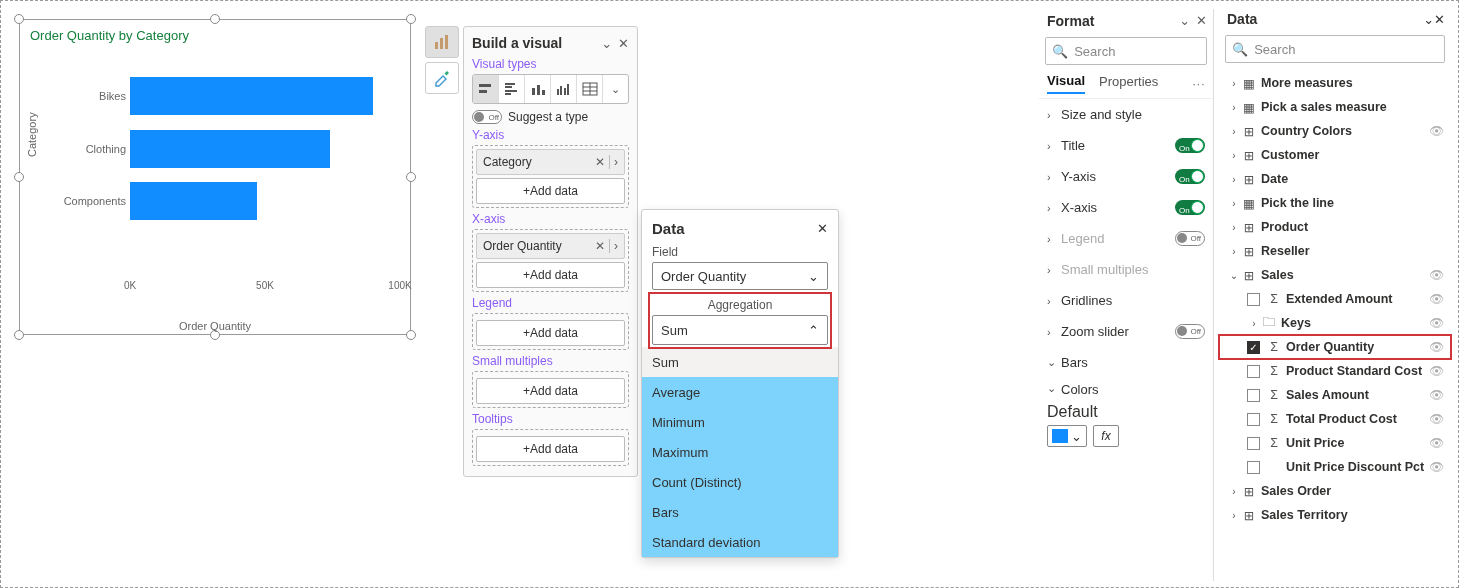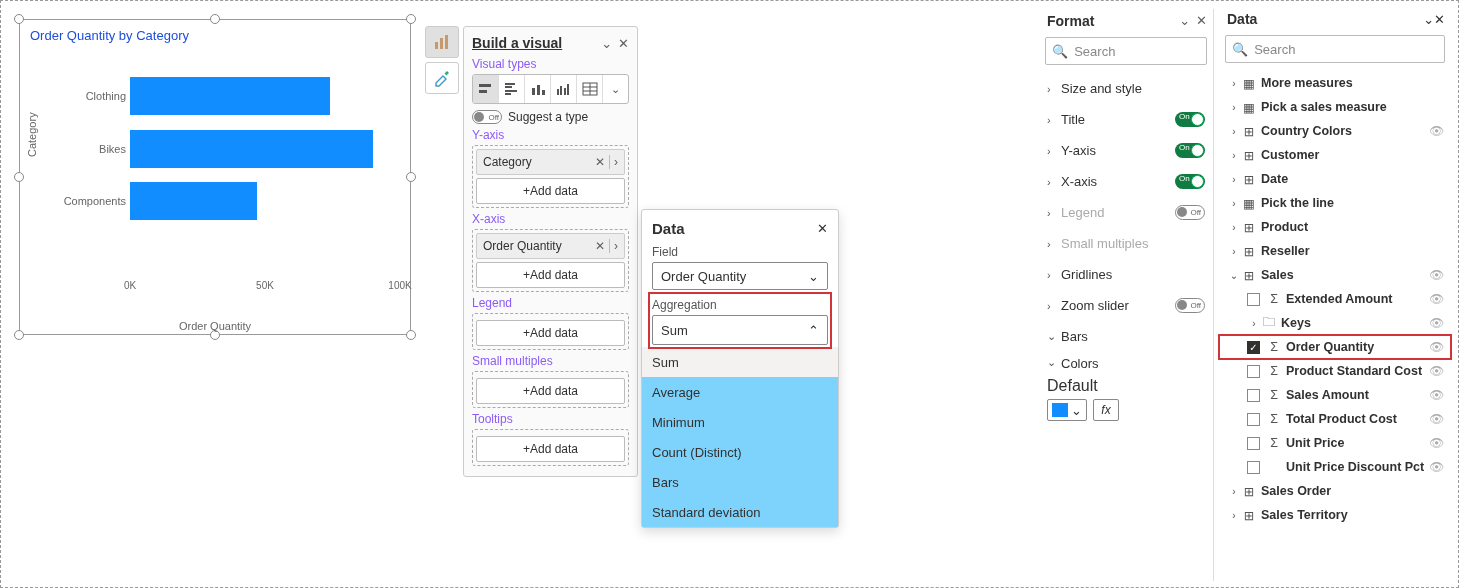--- a/index.html
+++ b/index.html
@@ -10,40 +10,40 @@
 .visual-toolbar { position: absolute; left: 326px; top: 4px; display: flex; gap: 10px; align-items: center; }
 .visual-toolbar span { width: 16px; height: 16px; display: inline-flex; align-items: center; justify-content: center; color: #605e5c; }
 
 .chart-box { position: relative; width: 392px; height: 316px; border: 1px solid #999; background: #fff; }
 .handle { position: absolute; width: 10px; height: 10px; border: 1px solid #888; background: #fff; border-radius: 50%; }
 .h-tl { left: -6px; top: -6px; } .h-tr { right: -6px; top: -6px; }
 .h-bl { left: -6px; bottom: -6px; } .h-br { right: -6px; bottom: -6px; }
 .h-t { left: 50%; top: -6px; margin-left: -5px; } .h-b { left: 50%; bottom: -6px; margin-left: -5px; }
 .h-l { left: -6px; top: 50%; margin-top: -5px; } .h-r { right: -6px; top: 50%; margin-top: -5px; }
 
-.chart-title { font-size: 13px; color: #1d4ed8; padding: 8px 10px; }
+.chart-title { font-size: 13px; color: #15803d; padding: 8px 10px; }
 .chart-body { position: absolute; left: 30px; top: 50px; right: 10px; bottom: 30px; }
 .y-axis-title { position: absolute; left: 6px; top: 50%; transform: rotate(-90deg) translateX(20px); transform-origin: left top; font-size: 11px; color: #666; }
 .x-axis-title { position: absolute; left: 0; right: 0; bottom: 2px; text-align: center; font-size: 11px; color: #666; }
 .bars-area { position: absolute; left: 80px; top: 0; right: 0; bottom: 24px; }
 .hbar-row { position: relative; height: 25%; display: flex; align-items: center; }
 .hbar-label { position: absolute; left: -76px; width: 72px; text-align: right; font-size: 11px; color: #666; }
 .hbar-bar { height: 72%; background: #118dff; }
 .x-ticks { position: absolute; left: 80px; right: 0; bottom: 10px; height: 14px; }
 .x-tick { position: absolute; font-size: 10px; color: #666; transform: translateX(-50%); }
 
 
 .side-icons { position: absolute; left: 424px; top: 25px; width: 34px; display: flex; flex-direction: column; gap: 4px; }
 .side-icon { width: 34px; height: 32px; border: 1px solid #ccc; border-radius: 3px; display: flex; align-items: center; justify-content: center; background: #fff; }
 .side-icon.active { background: #e0e0e0; }
 
 
 .build-panel { position: absolute; left: 462px; top: 25px; width: 175px; border: 1px solid #ccc; border-radius: 3px; background: #fafafa; padding: 8px; }
 .panel-header { display: flex; justify-content: space-between; align-items: center; margin-bottom: 6px; }
-.panel-header b { font-weight: 600; font-size: 14px; text-decoration: underline; }
+.panel-header b { font-weight: 600; font-size: 14px; }
 .panel-header .hdr-icons { display: flex; gap: 6px; color: #605e5c; }
 .section-label { font-size: 12px; color: #8b5cf6; margin-top: 4px; margin-bottom: 3px; }
 .vis-types { display: flex; border: 1px solid #bbb; border-radius: 3px; overflow: hidden; height: 30px; background: #fff; }
 .vt { flex: 1; display: flex; align-items: center; justify-content: center; border-right: 1px solid #ddd; font-size: 11px; color: #555; }
 .vt.sel { background: #e0e0e0; }
 .vt:last-child { border-right: none; }
 .suggest-row { display: flex; align-items: center; gap: 6px; margin: 6px 0 4px; font-size: 12px; }
 .pill-toggle { width: 30px; height: 14px; border: 1px solid #888; border-radius: 8px; position: relative; background: #fff; font-size: 8px; display: flex; align-items: center; justify-content: flex-end; padding-right: 2px; color: #666; }
 .pill-toggle::before { content: ""; position: absolute; left: 1px; top: 1px; width: 10px; height: 10px; background: #888; border-radius: 50%; }
 
@@ -55,38 +55,38 @@
 .well-standalone { border: 1px dashed #aaa; border-radius: 3px; padding: 3px; margin-bottom: 2px; }
 
 
 .data-popup { position: absolute; left: 640px; top: 208px; width: 198px; background: #fff; border: 1px solid #ccc; box-shadow: 0 4px 12px rgba(0,0,0,0.15); border-radius: 3px; padding: 10px; }
 .data-popup-hdr { display: flex; justify-content: space-between; align-items: center; margin-bottom: 8px; }
 .data-popup-hdr b { font-size: 15px; font-weight: 600; }
 .field-label { font-size: 12px; color: #555; margin-bottom: 3px; }
 .dd { border: 1px solid #888; border-radius: 2px; height: 28px; display: flex; align-items: center; justify-content: space-between; padding: 0 8px; font-size: 13px; background: #fff; margin-bottom: 8px; }
 .dd-open { border: 1px solid #888; border-radius: 2px; background: #fff; }
 .dd-open .dd-selected { height: 28px; display: flex; align-items: center; justify-content: space-between; padding: 0 8px; font-size: 13px; }
-.red-box { outline: 2px solid #d13438; outline-offset: 0; }
+.red-box { outline: 2px solid #d13438; outline-offset: 0; text-align: center; }
 .dd-list { border-top: 1px solid #ddd; }
 .dd-item { height: 30px; display: flex; align-items: center; padding: 0 10px; font-size: 13px; background: #7dd3fc; }
 .dd-item:hover, .dd-item.hover { background: #f3f2f1; }
 
 
 .format-panel { position: absolute; left: 1038px; top: 8px; width: 175px; border-right: 1px solid #ddd; height: 572px; padding-top: 2px; }
 .fp-header { display: flex; justify-content: space-between; padding: 2px 6px 6px 8px; }
 .fp-header b { font-size: 14px; font-weight: 600; }
 .fp-header .hdr-icons { display: flex; gap: 6px; color: #605e5c; }
 .search { margin: 2px 6px 8px; border: 1px solid #bbb; border-radius: 2px; height: 28px; display: flex; align-items: center; padding: 0 6px; color: #888; gap: 6px; }
 .tabs { display: flex; gap: 14px; padding: 0 8px 4px; align-items: center; border-bottom: 1px solid #eee; }
 .tab { font-size: 13px; color: #555; padding-bottom: 4px; }
 .tab.active { color: #111; font-weight: 600; border-bottom: 2px solid #118dff; }
 .fmt-row { display: flex; align-items: center; justify-content: space-between; padding: 8px 8px; font-size: 13px; }
 .fmt-row .lbl { display: flex; align-items: center; gap: 4px; }
 .chev { font-size: 11px; color: #555; width: 10px; display: inline-block; }
-.toggle-on { width: 30px; height: 15px; background: #107c41; border-radius: 8px; position: relative; font-size: 8px; color: #fff; display: flex; align-items: flex-start; padding-left: 4px; }
+.toggle-on { width: 30px; height: 15px; background: #107c41; border-radius: 8px; position: relative; font-size: 8px; color: #fff; display: flex; align-items: flex-end; padding-left: 4px; }
 .toggle-on::after { content: ""; position: absolute; right: 1px; top: 1px; width: 11px; height: 11px; background: #fff; border-radius: 50%; border: 1px solid #0a5; }
 .toggle-off { width: 30px; height: 15px; background: #fff; border: 1px solid #888; border-radius: 8px; position: relative; font-size: 8px; color: #666; display: flex; align-items: center; justify-content: flex-end; padding-right: 3px; }
 .toggle-off::before { content: ""; position: absolute; left: 1px; top: 1px; width: 10px; height: 10px; background: #888; border-radius: 50%; }
 .muted .lbl { color: #aaa; }
 .sub-section { padding: 4px 8px; font-size: 13px; }
 .color-swatch-row { display: flex; gap: 6px; align-items: center; margin-top: 4px; }
 .swatch { width: 40px; height: 22px; border: 1px solid #888; border-radius: 2px; display: flex; align-items: center; justify-content: space-between; padding: 0 4px; }
 .swatch .sq { width: 16px; height: 14px; background: #118dff; }
 .fx-btn { width: 26px; height: 22px; border: 1px solid #888; border-radius: 2px; display: flex; align-items: center; justify-content: center; font-style: italic; font-size: 12px; }
 
@@ -140,26 +140,26 @@
     <div class="handle h-r"></div>
     <div class="handle h-bl"></div>
     <div class="handle h-b"></div>
     <div class="handle h-br"></div>
 
     <div class="chart-title">Order Quantity by Category</div>
     <div class="y-axis-title">Category</div>
     <div class="chart-body">
       <div class="bars-area">
         <div class="hbar-row">
+          <span class="hbar-label">Bikes</span>
+          <div class="hbar-bar" style="width:90%"></div>
+        </div>
+        <div class="hbar-row">
           <span class="hbar-label">Clothing</span>
           <div class="hbar-bar" style="width:74%"></div>
-        </div>
-        <div class="hbar-row">
-          <span class="hbar-label">Bikes</span>
-          <div class="hbar-bar" style="width:90%"></div>
         </div>
         <div class="hbar-row">
           <span class="hbar-label">Components</span>
           <div class="hbar-bar" style="width:47%"></div>
         </div>
       </div>
       <div class="x-ticks">
         <span class="x-tick" style="left:0%">0K</span>
         <span class="x-tick" style="left:50%">50K</span>
         <span class="x-tick" style="left:100%">100K</span>
@@ -299,37 +299,43 @@
       <div class="dd-selected">
         <span>Sum</span>
         <span>⌃</span>
       </div>
     </div>
   </div>
   <div class="dd-list" style="margin:0 -10px -10px; border-top:none;">
     <div class="dd-item hover">Sum</div>
     <div class="dd-item">Average</div>
     <div class="dd-item">Minimum</div>
+    <div class="dd-item">Maximum</div>
     <div class="dd-item">Count (Distinct)</div>
     <div class="dd-item">Bars</div>
     <div class="dd-item">Standard deviation</div>
   </div>
 </div>
 
 <div class="format-panel">
   <div class="fp-header">
     <b>Format</b>
     <div class="hdr-icons">
         <span>⌄</span>
         <span>✕</span>
       </div>
   </div>
   <div class="search">
     <span>🔍</span>
     <span>Search</span>
+  </div>
+  <div class="tabs">
+    <div class="tab active">Visual</div>
+    <div class="tab">Properties</div>
+    <div style="margin-left:auto;color:#777">···</div>
   </div>
 
   <div class="fmt-row">
       <span class="lbl">
         <span class="chev">›</span>
         <span>Size and style</span>
       </span>
     </div>
   <div class="fmt-row">
       <span class="lbl">

